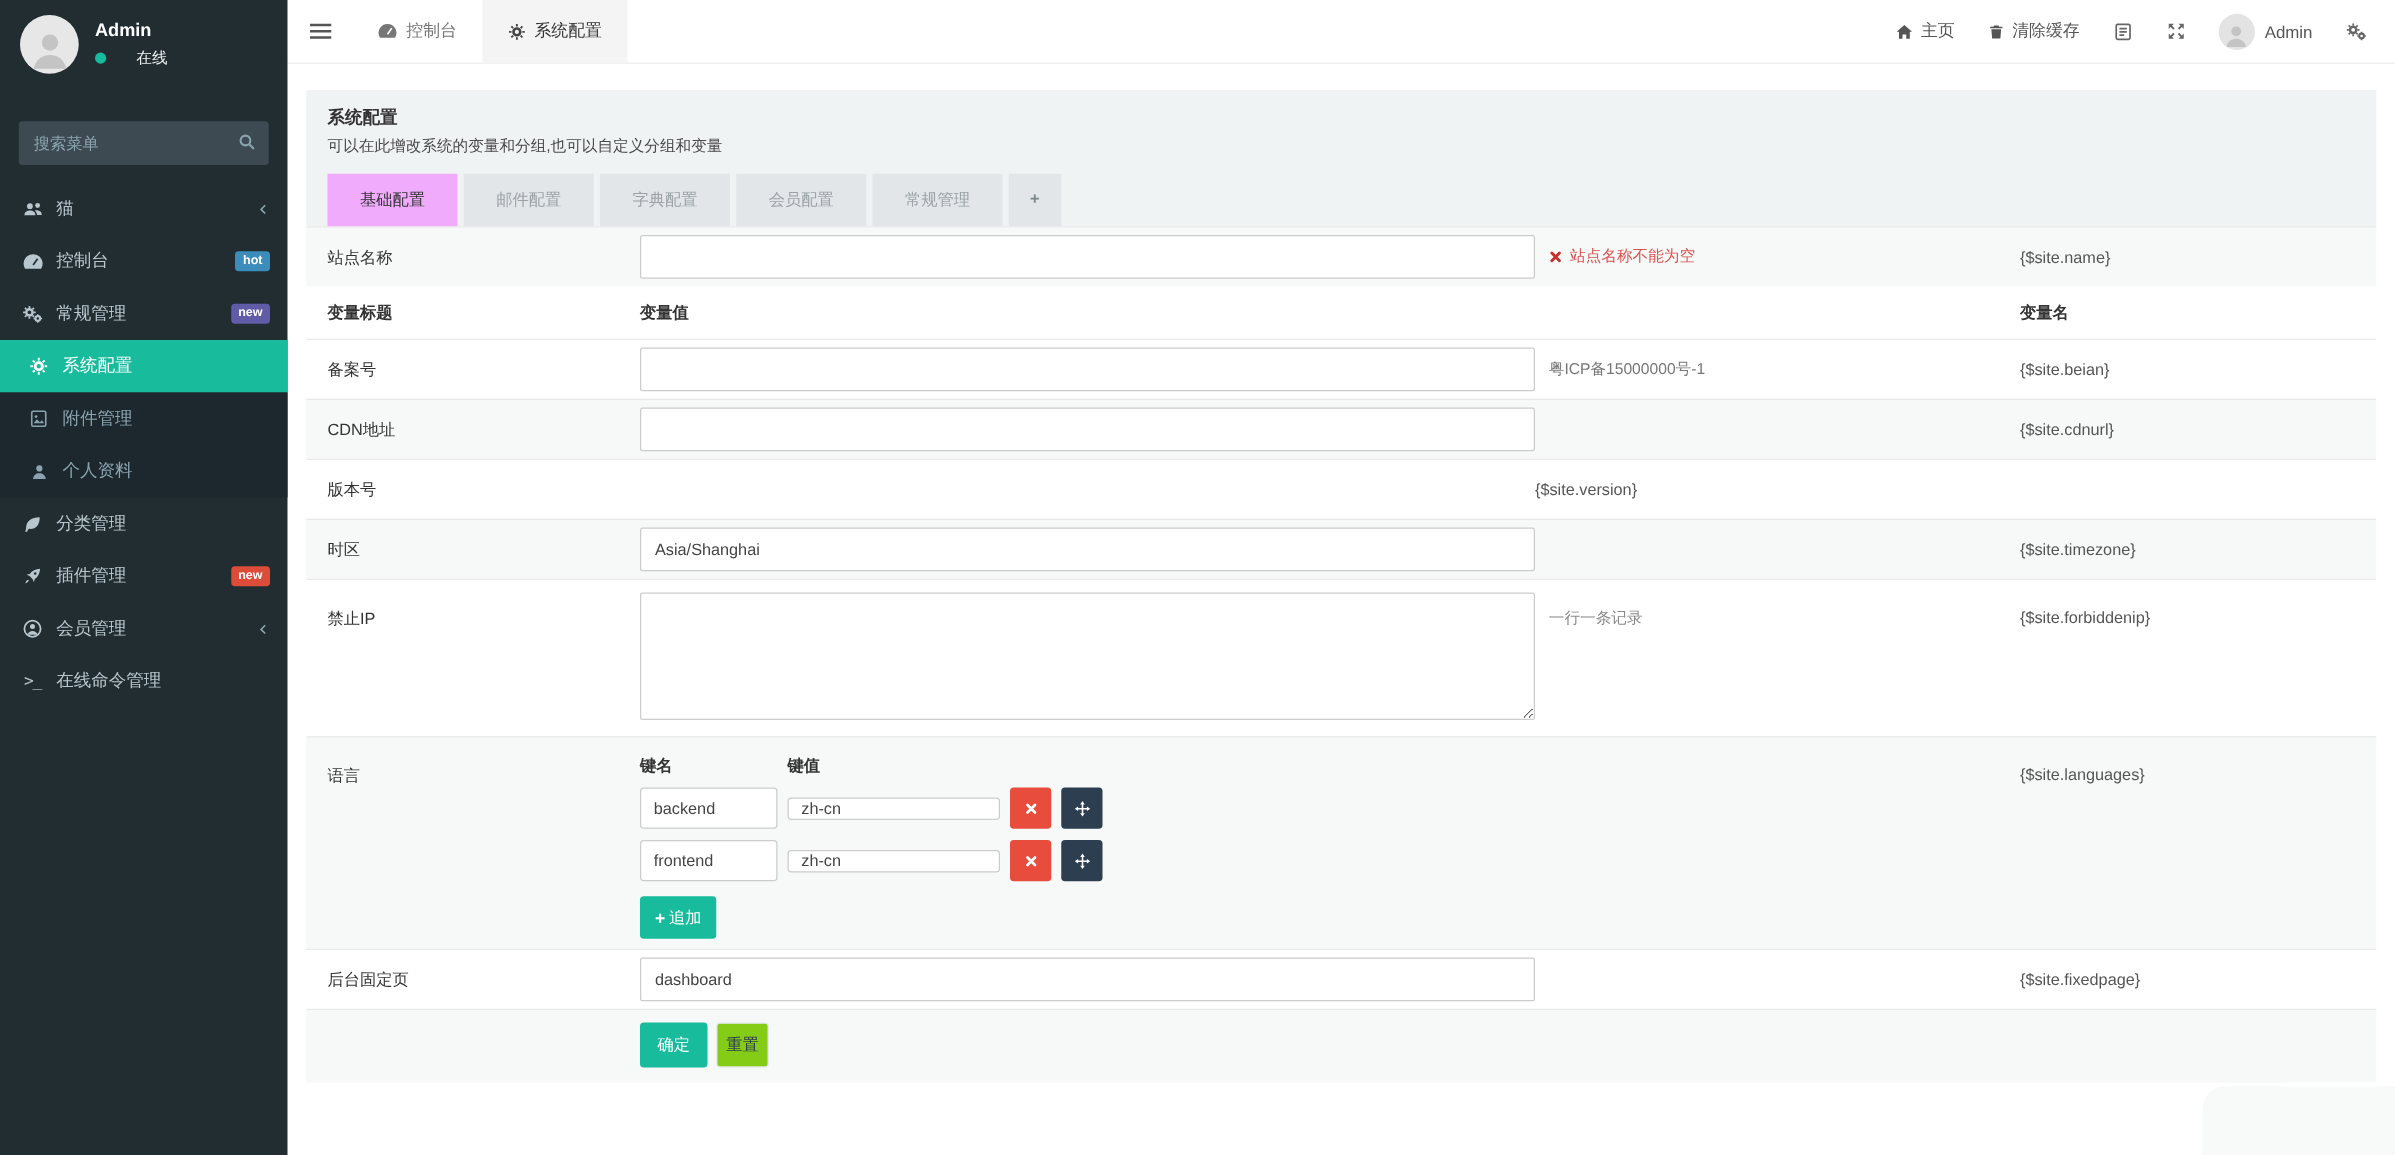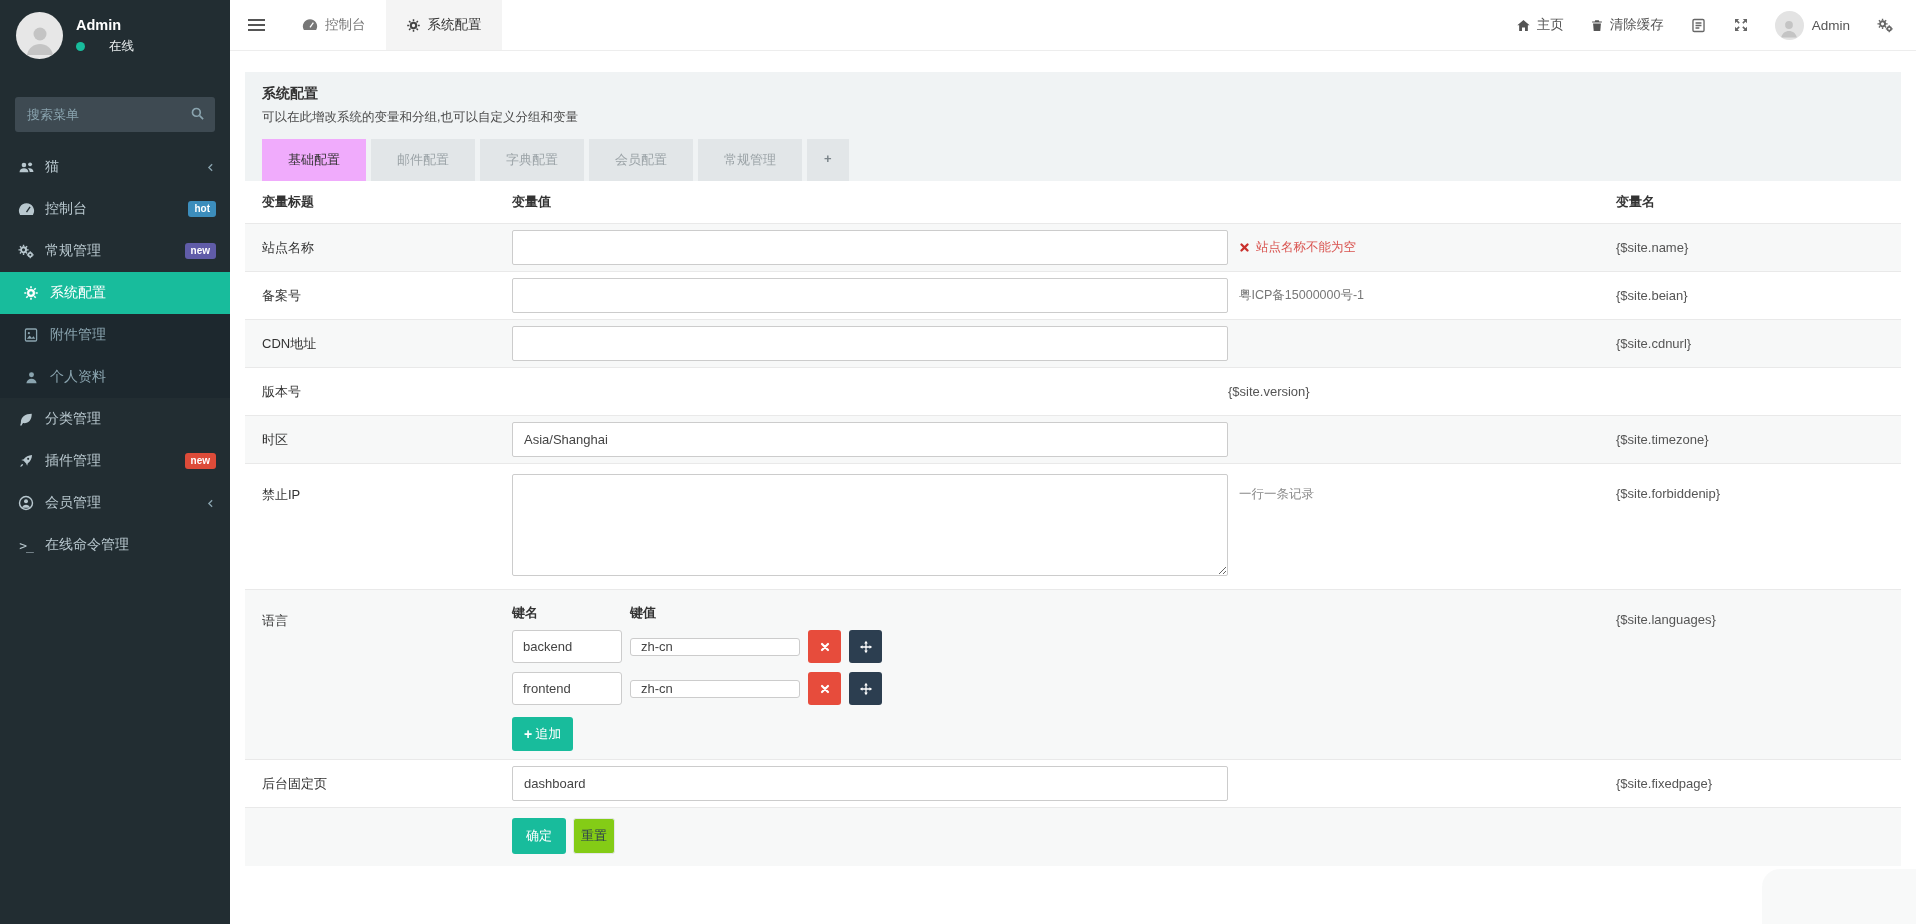--- a/index.html
+++ b/index.html
@@ -331,41 +331,41 @@
         <div class="tab">邮件配置</div>
         <div class="tab">字典配置</div>
         <div class="tab">会员配置</div>
         <div class="tab">常规管理</div>
         <div class="tab plus">+</div>
       </div>
     </div>
 
     <div class="ctable">
 
-      <div class="trow thead">
-        <div class="cell-label">变量标题</div>
-        <div>变量值</div>
-        <div></div>
-        <div class="cell-var" style="font-weight:bold;color:#333">变量名</div>
-      </div>
-
       <div class="trow striped">
         <div class="cell-label">站点名称</div>
         <div><input class="form-input" value="" style=""></div>
         <div class="cell-extra">
             <span class="err">
           <span class="x-ic">
                 <svg class="ic" width="11" height="11" viewBox="0 0 20 20" stroke="currentColor" stroke-width="4.2" stroke-linecap="round">
                   <path d="M4.5 4.5l11 11M15.5 4.5l-11 11"></path>
                 </svg>
               </span>
           <span>站点名称不能为空</span>
             </span>
         </div>
         <div class="cell-var">{$site.name}</div>
+      </div>
+
+      <div class="trow thead">
+        <div class="cell-label">变量标题</div>
+        <div>变量值</div>
+        <div></div>
+        <div class="cell-var" style="font-weight:bold;color:#333">变量名</div>
       </div>
 
       <div class="trow">
         <div class="cell-label">备案号</div>
         <div><input class="form-input" value="" style=""></div>
         <div class="cell-extra" style="color:#777">粤ICP备15000000号-1</div>
         <div class="cell-var">{$site.beian}</div>
       </div>
 
       <div class="trow striped">

